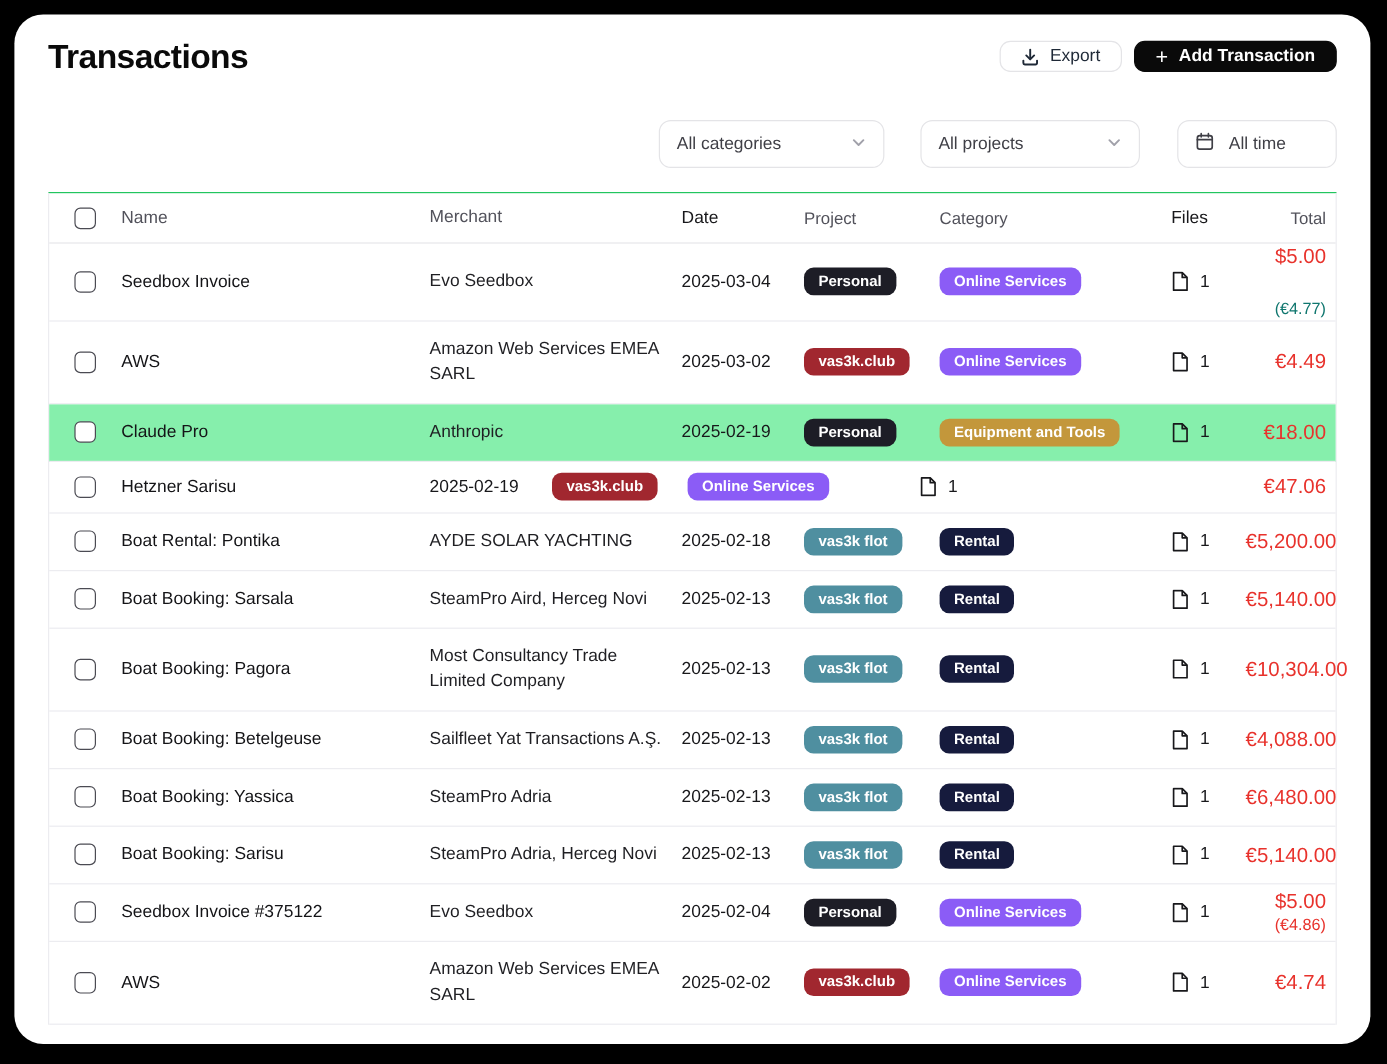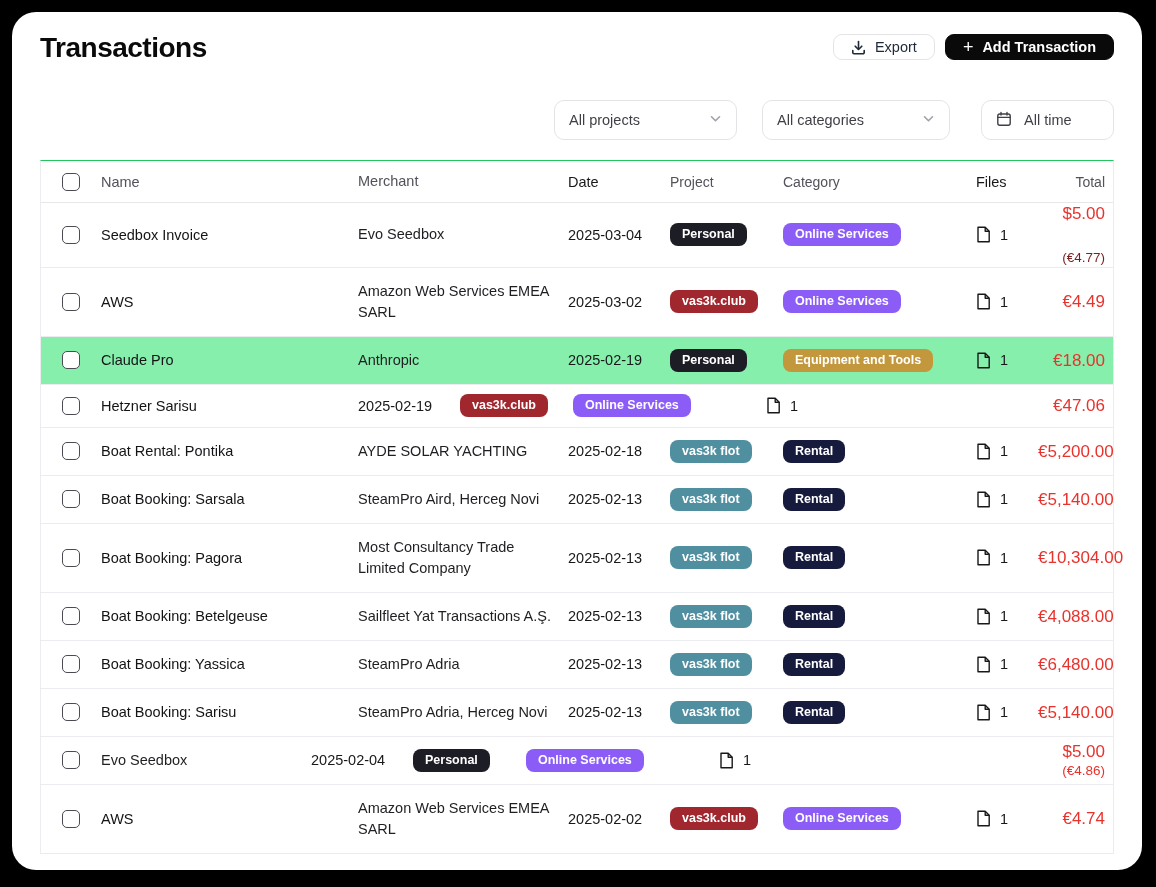--- a/index.html
+++ b/index.html
@@ -110,30 +110,30 @@
       </button>
       <button class="btn btn-dark">
         <span style="font-size:18px;font-weight:400;line-height:1;">+</span>
         <span>Add Transaction</span>
       </button>
     </div>
   </div>
 
   <div class="filters">
     <div style="flex:1 1 auto;"></div>
-    <div class="select-box sel-projects">
-      <span>All projects</span>
+    <div class="select-box sel-categories">
+      <span>All categories</span>
       <span>
         <svg width="13" height="13" viewBox="0 0 13 13" fill="none" stroke="#a1a1aa" stroke-width="1.6" stroke-linecap="round" stroke-linejoin="round">
             <path d="M2.5 4.8 6.5 8.8l4-4"></path>
           </svg>
       </span>
     </div>
-    <div class="select-box sel-categories">
-      <span>All categories</span>
+    <div class="select-box sel-projects">
+      <span>All projects</span>
       <span>
         <svg width="13" height="13" viewBox="0 0 13 13" fill="none" stroke="#a1a1aa" stroke-width="1.6" stroke-linecap="round" stroke-linejoin="round">
             <path d="M2.5 4.8 6.5 8.8l4-4"></path>
           </svg>
       </span>
     </div>
     <div class="select-box sel-time">
       <span>
         <svg width="16" height="16" viewBox="0 0 16 16" fill="none" stroke="#3f3f46" stroke-width="1.4" stroke-linecap="round" stroke-linejoin="round">
           <rect x="1.8" y="3" width="12.4" height="11.2" rx="2"></rect>
@@ -171,21 +171,21 @@
       <span style="display:flex;">
         <svg width="15" height="17" viewBox="0 0 15 17" fill="none" stroke="#18181b" stroke-width="1.4" stroke-linejoin="round">
           <path d="M2 1.2h7.2l4 4v10.6H2z"></path>
                 <path d="M9.2 1.2v4h4"></path>
         </svg>
       </span>
       <span>1</span>
     </div>
     <div class="c-total">
       <div class="tmain" style="color: rgb(232, 50, 44);">$5.00</div>
-      <div class="tsub" style="color: #7f1d1d; margin-top: 25px;">(€4.77)</div>
+      <div class="tsub" style="color: #0f766e; margin-top: 25px;">(€4.77)</div>
     </div>
   </div>
 
   <div class="trow">
     <div class="c-check">
             <span class="checkbox"></span>
           </div>
     <div class="c-name">AWS</div>
     <div class="c-merchant">Amazon Web Services EMEA SARL</div>
     <div class="c-date">2025-03-02</div>
@@ -394,20 +394,21 @@
     <div class="c-total">
       <div class="tmain" style="color: rgb(232, 50, 44);">€5,140.00</div>
 
     </div>
   </div>
 
   <div class="trow">
     <div class="c-check">
             <span class="checkbox"></span>
           </div>
+    <div class="c-name">Seedbox Invoice #375122</div>
     <div class="c-merchant">Evo Seedbox</div>
     <div class="c-date">2025-02-04</div>
     <div class="c-project"><span class="badge" style="background: rgb(29, 29, 38);">Personal</span></div>
     <div class="c-category"><span class="badge" style="background: rgb(139, 92, 246);">Online Services</span></div>
     <div class="c-files">
       <span style="display:flex;">
         <svg width="15" height="17" viewBox="0 0 15 17" fill="none" stroke="#18181b" stroke-width="1.4" stroke-linejoin="round">
           <path d="M2 1.2h7.2l4 4v10.6H2z"></path>
                 <path d="M9.2 1.2v4h4"></path>
         </svg>

